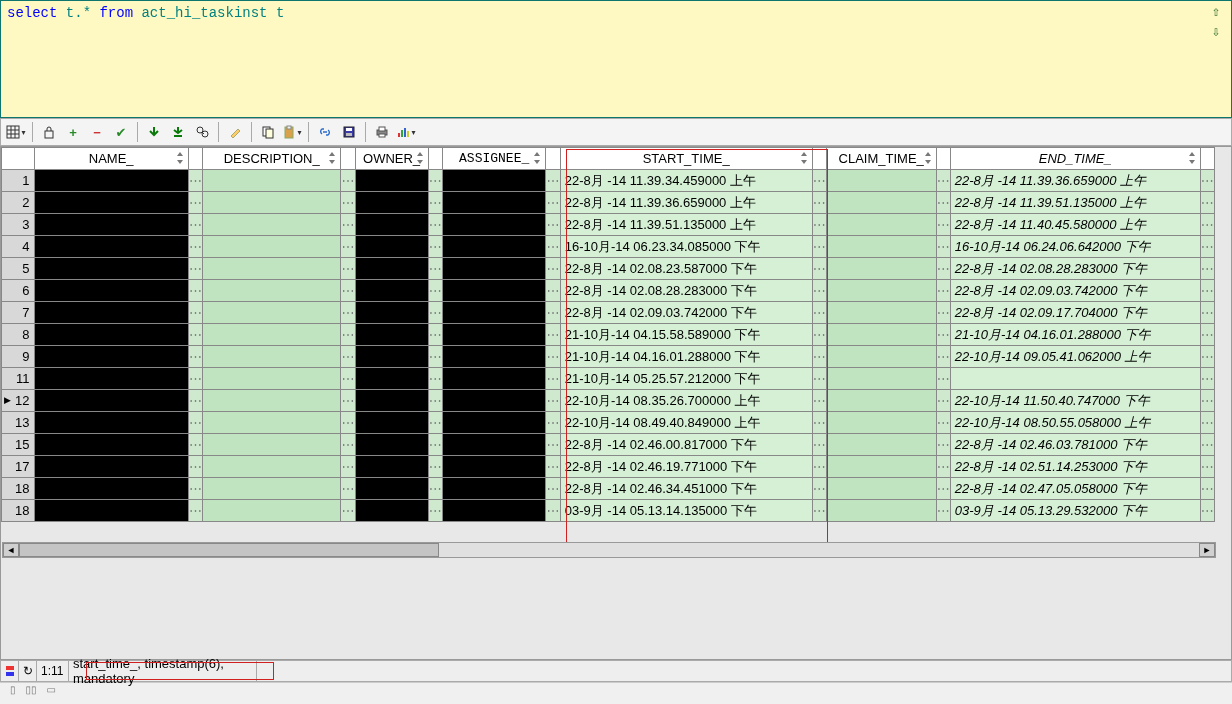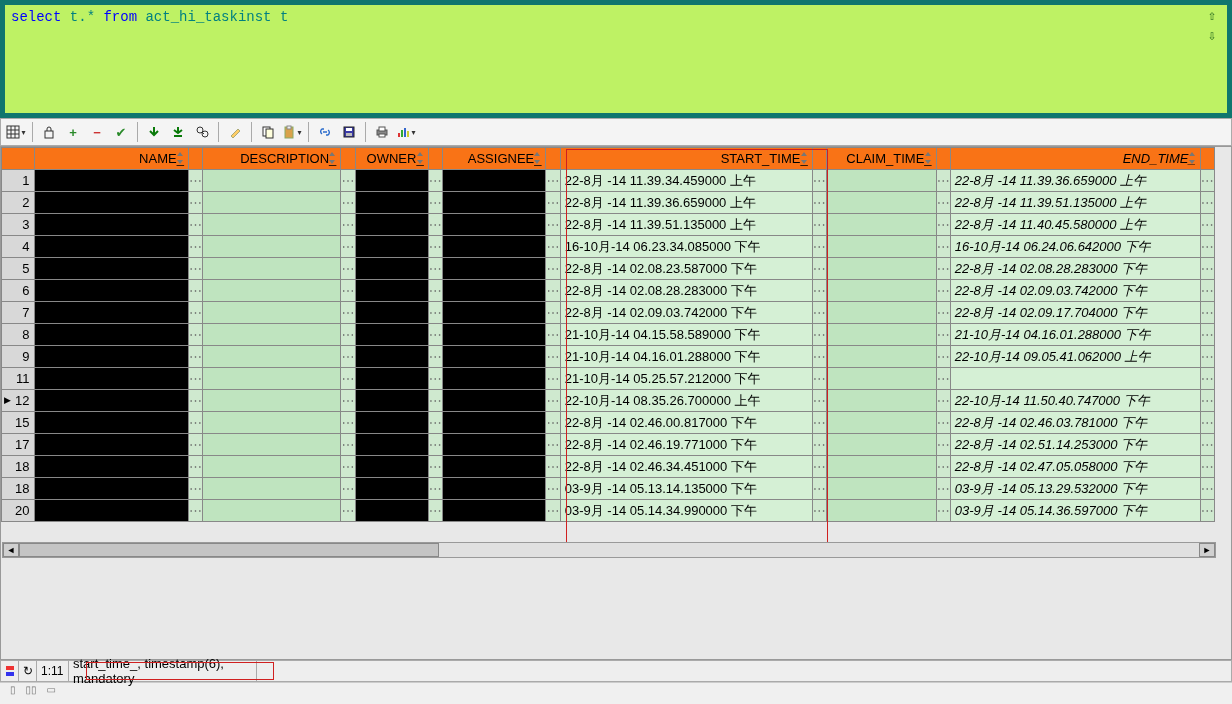--- a/index.html
+++ b/index.html
@@ -1,21 +1,21 @@
 <!DOCTYPE html>
 <html><head>
 <meta charset="utf-8">
 <style>
   * { box-sizing: border-box; margin: 0; padding: 0; }
   html, body { width: 1232px; height: 704px; font-family: Arial, sans-serif; font-size: 12px; overflow: hidden; background: #f0f0f0; }
 
   .sql-pane {
     width: 1232px; height: 118px;
-    background: #bef264;
-    border: 5px solid #0f766e;
+    background: #fef9c3;
+    border: 1px solid #0f766e;
     padding: 4px 6px;
     font-family: "Courier New", monospace;
     font-size: 14px;
     position: relative;
     overflow: hidden;
   }
   .sql-pane .kw { color: #0000ff; }
   .sql-pane .ident { color: #008080; }
   .sql-arrows { position: absolute; right: 6px; top: 4px; width: 16px; }
   .sql-arrows div { width: 14px; height: 14px; text-align: center; color: #1a5f1a; cursor: pointer; line-height: 14px; margin-bottom: 6px; }
@@ -43,40 +43,40 @@
   table.grid { border-collapse: collapse; table-layout: fixed; width: 1214px; }
   table.grid th, table.grid td {
     border: 1px solid #888;
     height: 22px;
     font-size: 13px;
     padding: 0 4px;
     white-space: nowrap;
     overflow: hidden;
   }
   table.grid th {
-    background: #f97316;
-    text-align: right;
+    background: #ffffff;
+    text-align: center;
     font-weight: normal;
     position: relative;
   }
   table.grid th .sort { position: absolute; right: 3px; top: 4px; width: 10px; height: 12px; }
   table.grid th .sort::before { content: ""; position: absolute; left: 2px; top: 0; border-left: 3px solid transparent; border-right: 3px solid transparent; border-bottom: 4px solid #777; }
   table.grid th .sort::after { content: ""; position: absolute; left: 2px; bottom: 0; border-left: 3px solid transparent; border-right: 3px solid transparent; border-top: 4px solid #777; }
 
   .rownum-col { width: 32px; text-align: right; background: #d8d8d8; padding-right: 4px !important; position: relative; }
   .current-row-marker { position: absolute; left: 2px; top: 5px; font-size: 9px; color: #000; }
   .ell-col { width: 14px; text-align: center; background: #cfe9cf; color: #666; cursor: pointer; padding: 0 !important; }
   .data-col-light { background: #d5f0d5; }
   .data-col-dark  { background: #bfe4bf; }
   .redacted { background: #000 !important; }
 
   .name-w { width: 152px; }
   .desc-w { width: 136px; }
   .owner-w { width: 72px; }
-  .assn-w { width: 102px; }
+  .assn-w { width: 102px; font-family: Liberation Mono, monospace; }
   .start-w { width: 248px; }
   .claim-w { width: 108px; }
   .end-w  { width: 246px; font-style: italic; }
 
   .highlight-start { position: absolute; border: 1px solid #d02020; pointer-events: none; }
   .highlight-box1 { left: 565px; top: 2px; width: 262px; height: 466px; }
   .highlight-status { left: 85px; width: 188px; height: 18px; }
 
   .hscroll { width: 1214px; height: 16px; background: #e0e0e0; border: 1px solid #999; display: flex; align-items: center; margin-left: 1px; }
   .hscroll .arrow { width: 16px; height: 14px; background: #d0d0d0; border: 1px solid #888; text-align: center; font-size: 9px; line-height: 12px; cursor: pointer; }
@@ -407,20 +407,37 @@
             <td class="assn-w data-col-dark redacted"></td>
             <td class="ell-col">⋯</td>
             <td class="start-w data-col-light">22-10月-14 08.35.26.700000 上午</td>
             <td class="ell-col">⋯</td>
             <td class="claim-w data-col-dark"></td>
             <td class="ell-col">⋯</td>
             <td class="end-w data-col-light">22-10月-14 11.50.40.747000 下午</td>
             <td class="ell-col">⋯</td>
           </tr>
           <tr>
+            <td class="rownum-col">13</td>
+            <td class="name-w data-col-light redacted"></td>
+            <td class="ell-col">⋯</td>
+            <td class="desc-w data-col-dark"></td>
+            <td class="ell-col">⋯</td>
+            <td class="owner-w data-col-light redacted"></td>
+            <td class="ell-col">⋯</td>
+            <td class="assn-w data-col-dark redacted"></td>
+            <td class="ell-col">⋯</td>
+            <td class="start-w data-col-light">22-10月-14 08.49.40.849000 上午</td>
+            <td class="ell-col">⋯</td>
+            <td class="claim-w data-col-dark"></td>
+            <td class="ell-col">⋯</td>
+            <td class="end-w data-col-light">22-10月-14 08.50.55.058000 上午</td>
+            <td class="ell-col">⋯</td>
+          </tr>
+          <tr>
             <td class="rownum-col">15</td>
             <td class="name-w data-col-light redacted"></td>
             <td class="ell-col">⋯</td>
             <td class="desc-w data-col-dark"></td>
             <td class="ell-col">⋯</td>
             <td class="owner-w data-col-light redacted"></td>
             <td class="ell-col">⋯</td>
             <td class="assn-w data-col-dark redacted"></td>
             <td class="ell-col">⋯</td>
             <td class="start-w data-col-light">22-8月 -14 02.46.00.817000 下午</td>
@@ -472,37 +489,20 @@
             <td class="ell-col">⋯</td>
             <td class="owner-w data-col-light redacted"></td>
             <td class="ell-col">⋯</td>
             <td class="assn-w data-col-dark redacted"></td>
             <td class="ell-col">⋯</td>
             <td class="start-w data-col-light">03-9月 -14 05.13.14.135000 下午</td>
             <td class="ell-col">⋯</td>
             <td class="claim-w data-col-dark"></td>
             <td class="ell-col">⋯</td>
             <td class="end-w data-col-light">03-9月 -14 05.13.29.532000 下午</td>
-            <td class="ell-col">⋯</td>
-          </tr>
-          <tr>
-            <td class="rownum-col">20</td>
-            <td class="name-w data-col-light redacted"></td>
-            <td class="ell-col">⋯</td>
-            <td class="desc-w data-col-dark"></td>
-            <td class="ell-col">⋯</td>
-            <td class="owner-w data-col-light redacted"></td>
-            <td class="ell-col">⋯</td>
-            <td class="assn-w data-col-dark redacted"></td>
-            <td class="ell-col">⋯</td>
-            <td class="start-w data-col-light">03-9月 -14 05.14.34.990000 下午</td>
-            <td class="ell-col">⋯</td>
-            <td class="claim-w data-col-dark"></td>
-            <td class="ell-col">⋯</td>
-            <td class="end-w data-col-light">03-9月 -14 05.14.36.597000 下午</td>
             <td class="ell-col">⋯</td>
           </tr>
         </tbody>
     </table>
     <div class="highlight-start highlight-box1"></div>
     <div style="height:20px;"></div>
   </div>
   <div class="hscroll">
     <div class="arrow">◄</div>
     <div class="track">

